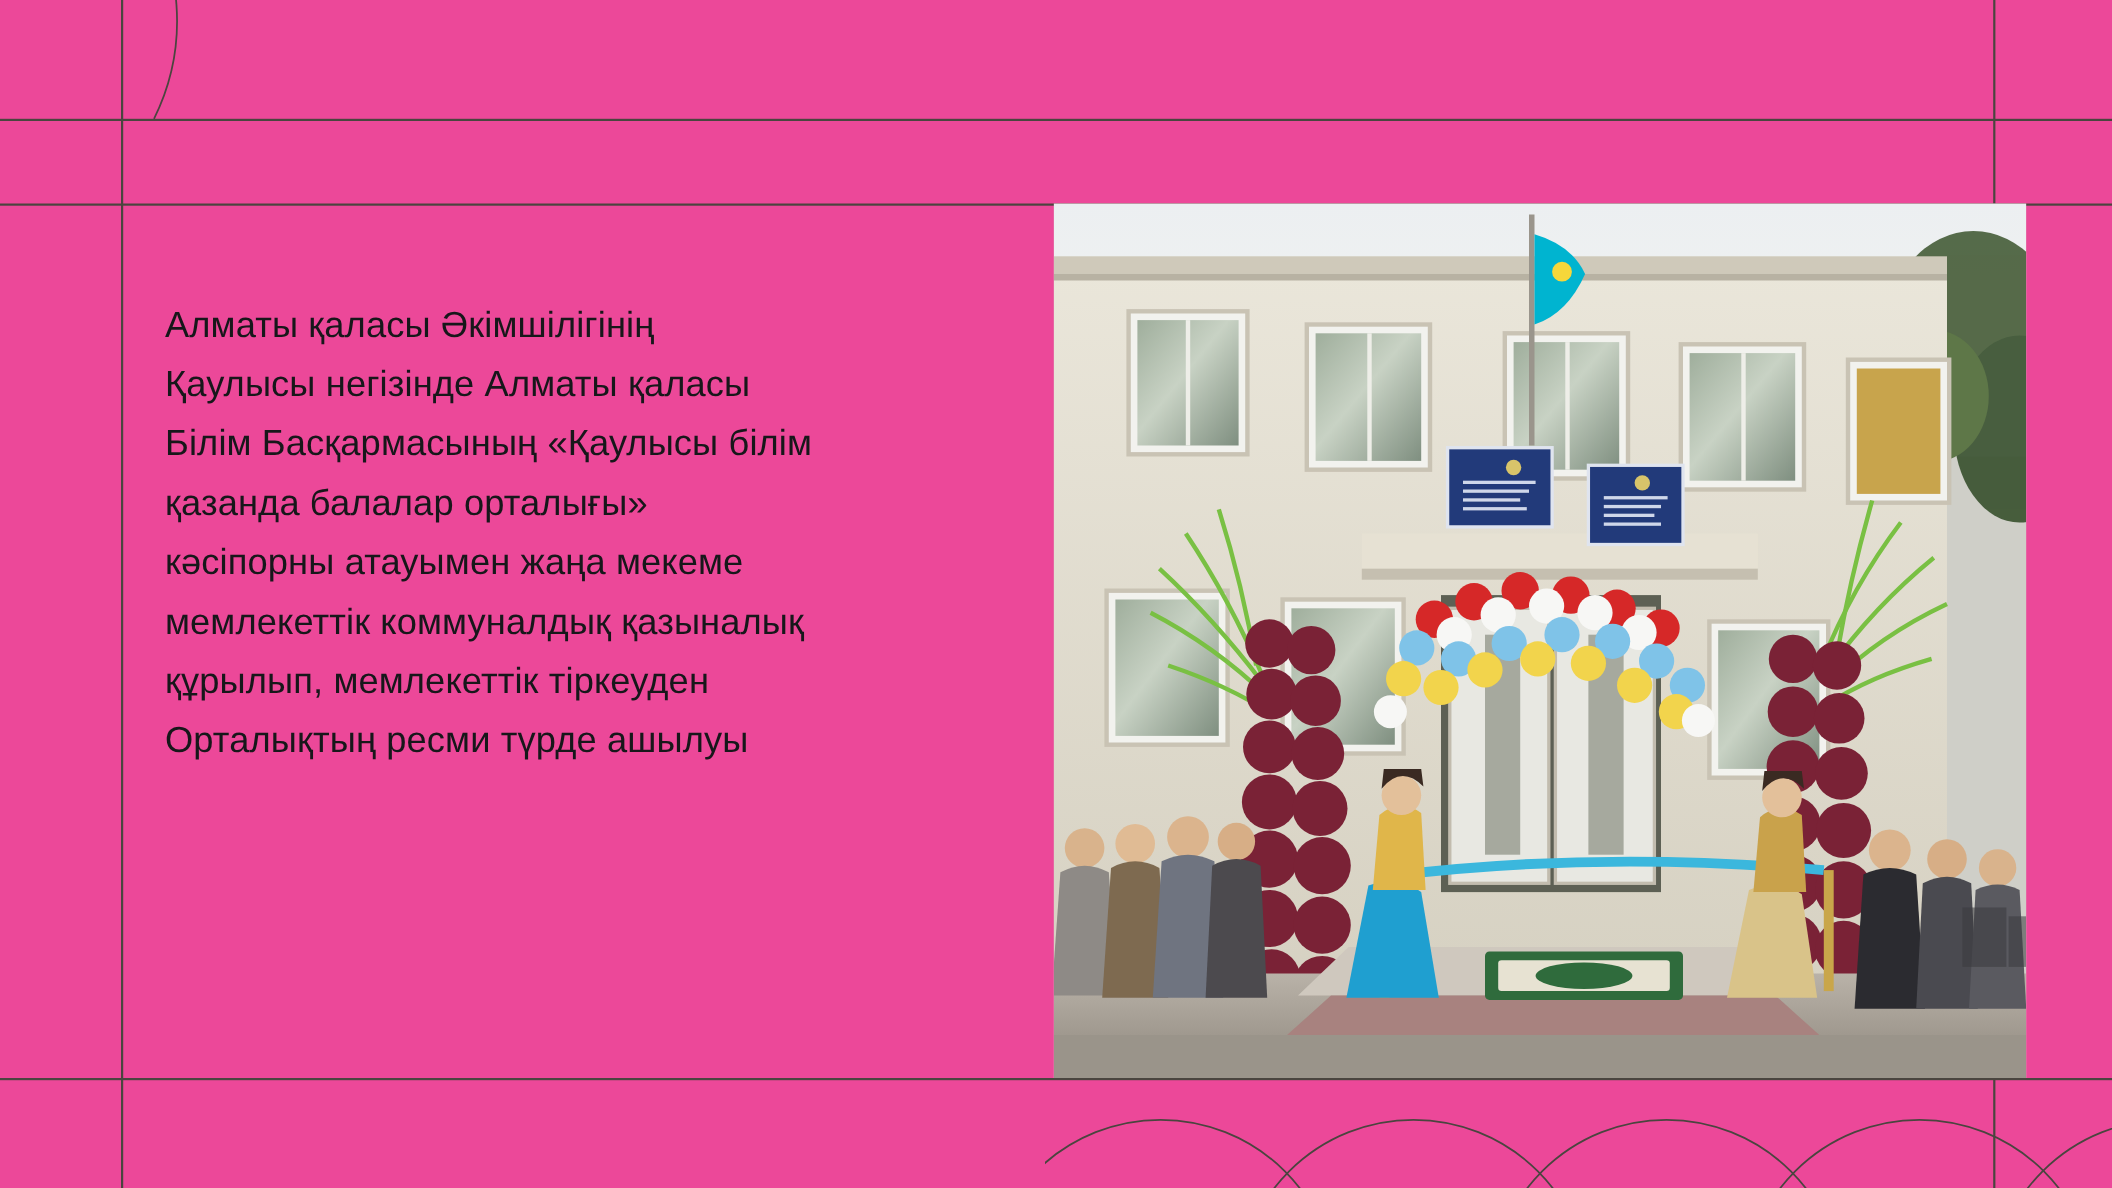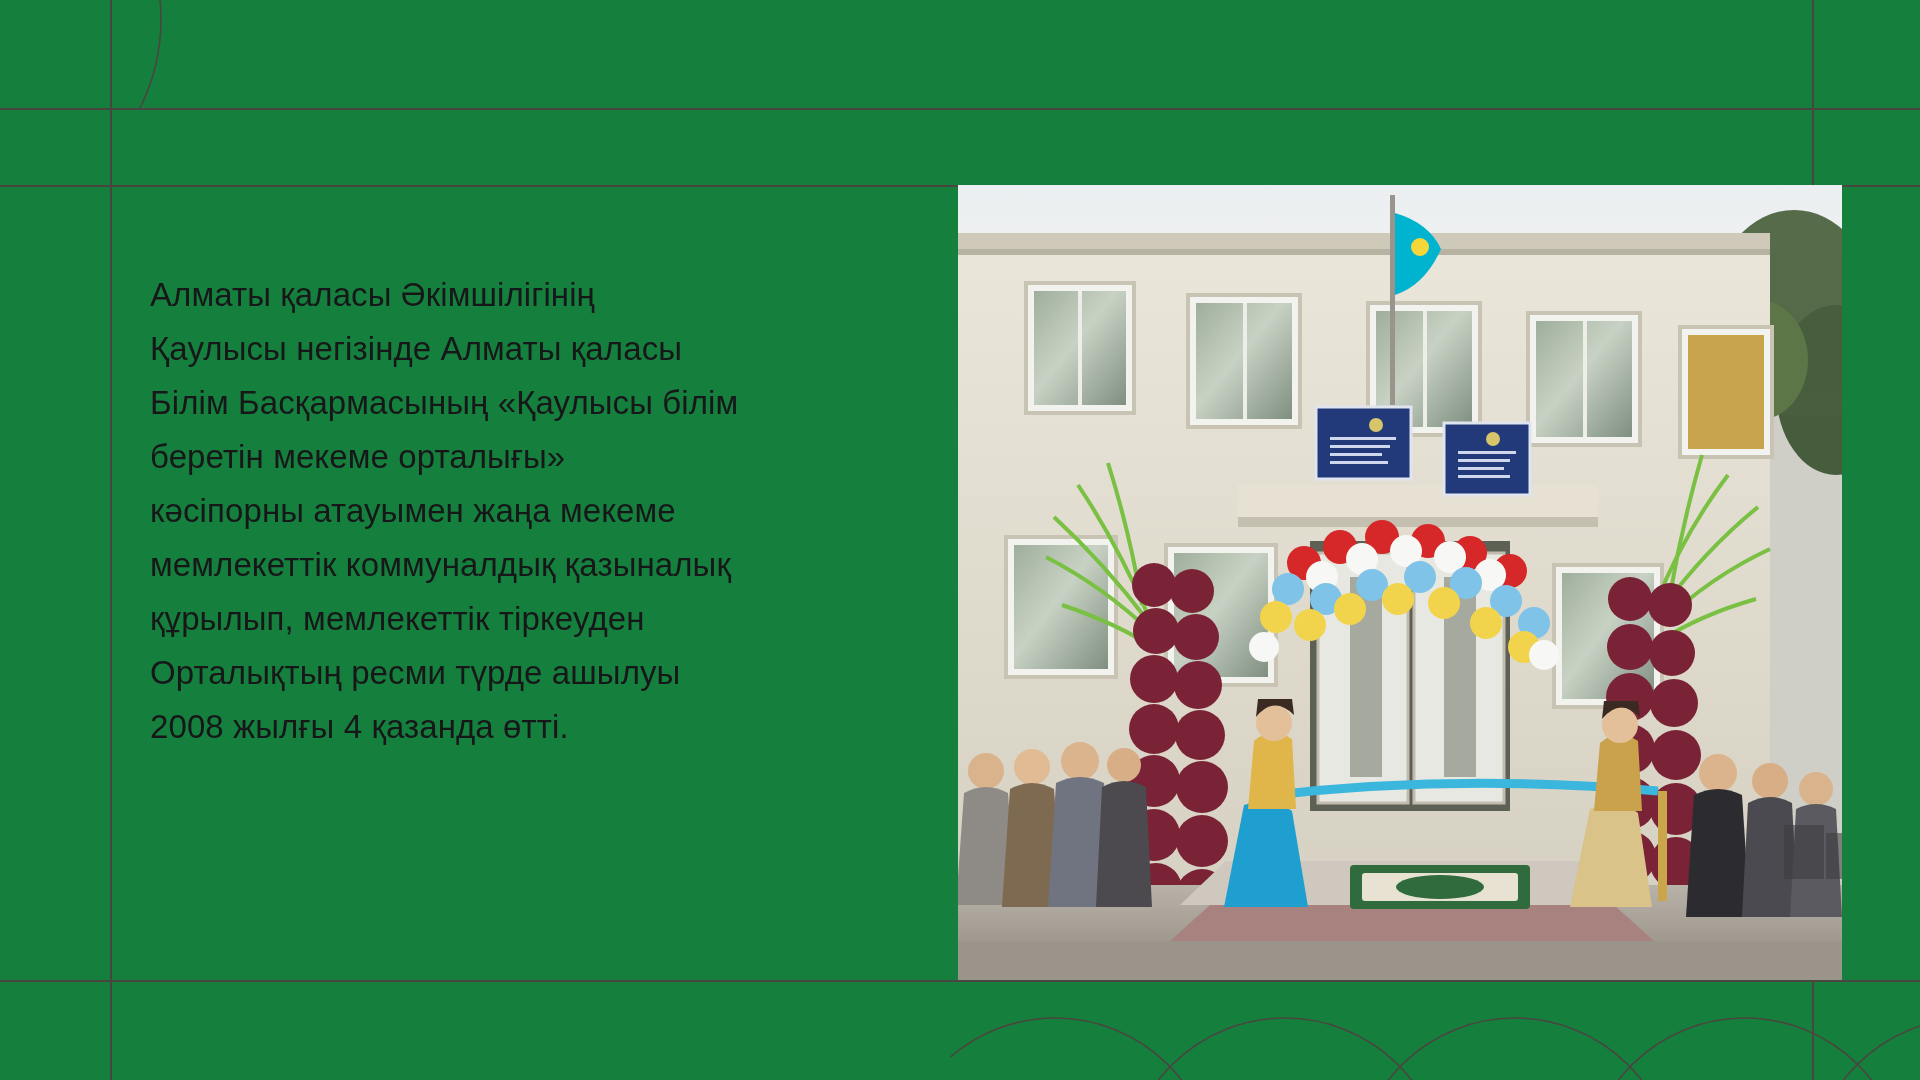--- a/index.html
+++ b/index.html
@@ -5,21 +5,21 @@
   * { margin:0; padding:0; box-sizing:border-box; }
   html, body {
     width:1920px; height:1080px;
     background:#f4f1ec;
     font-family:"Liberation Sans", sans-serif;
     overflow:hidden;
   }
   .slide {
     position:relative;
     width:1920px; height:1080px;
-    background:#15803d;
+    background:#ec4899;
   }
 
   
   .guide { position:absolute; background:#4a453f; }
   .guide-v-left   { left:110px;  top:0;    width:1.5px; height:1080px; }
   .guide-v-right  { left:1812px; top:0;    width:1.5px; height:1080px; }
   .guide-h-top    { left:0;      top:108px;  width:1920px; height:1.5px; }
   .guide-h-mid    { left:0;      top:185px;  width:1920px; height:1.5px; }
   .guide-h-bottom { left:0;      top:980px;  width:1920px; height:1.5px; }
 
@@ -79,26 +79,25 @@
         <circle cx="795" cy="200" r="160"></circle>
         <circle cx="1020" cy="200" r="160"></circle>
       </g>
     </svg>
   </div>
 
   <div class="text-block">
     <div class="text-line">Алматы қаласы Әкімшілігінің</div>
     <div class="text-line">Қаулысы негізінде Алматы қаласы</div>
     <div class="text-line">Білім Басқармасының «Қаулысы білім</div>
-    <div class="text-line">беретін мекеме орталығы»</div>
+    <div class="text-line">қазанда балалар орталығы»</div>
     <div class="text-line">кәсіпорны атауымен жаңа мекеме</div>
     <div class="text-line">мемлекеттік коммуналдық қазыналық</div>
     <div class="text-line">құрылып, мемлекеттік тіркеуден</div>
     <div class="text-line">Орталықтың ресми түрде ашылуы</div>
-    <div class="text-line">2008 жылғы 4 қазанда өтті.</div>
   </div>
 
   <div class="photo">
     <svg viewBox="0 0 884 795" xmlns="http://www.w3.org/2000/svg">
       <defs>
         <linearGradient id="skyG" x1="0" y1="0" x2="0" y2="1">
           <stop offset="0%" stop-color="#eceff1"></stop>
           <stop offset="100%" stop-color="#f3f4f2"></stop>
         </linearGradient>
         <linearGradient id="wallG" x1="0" y1="0" x2="0" y2="1">

